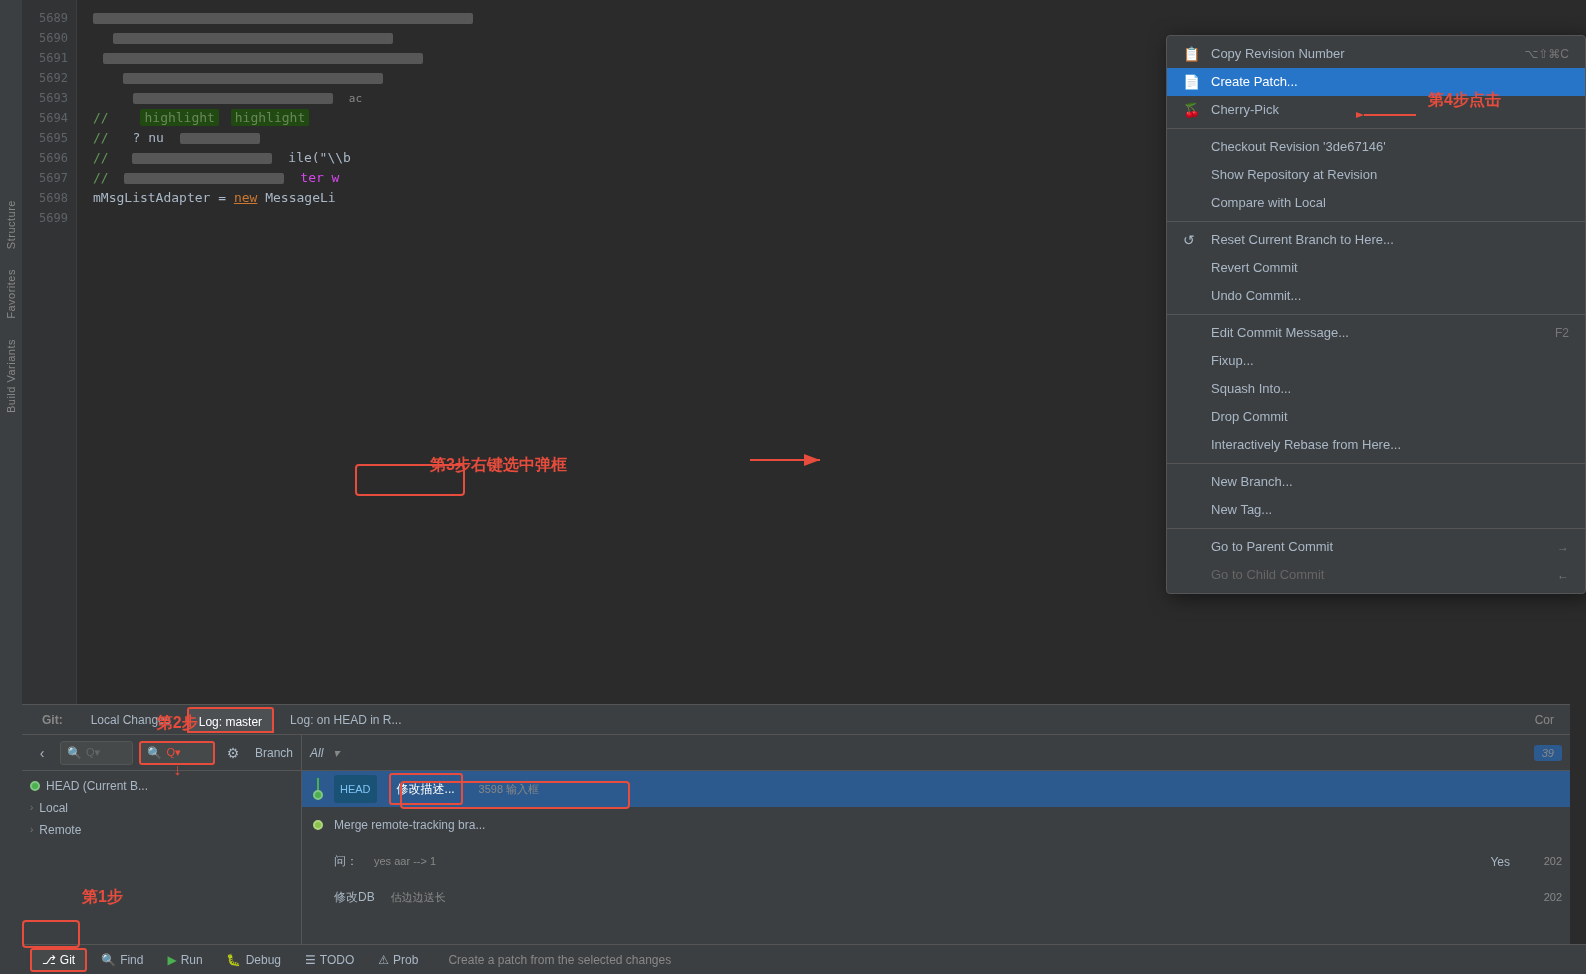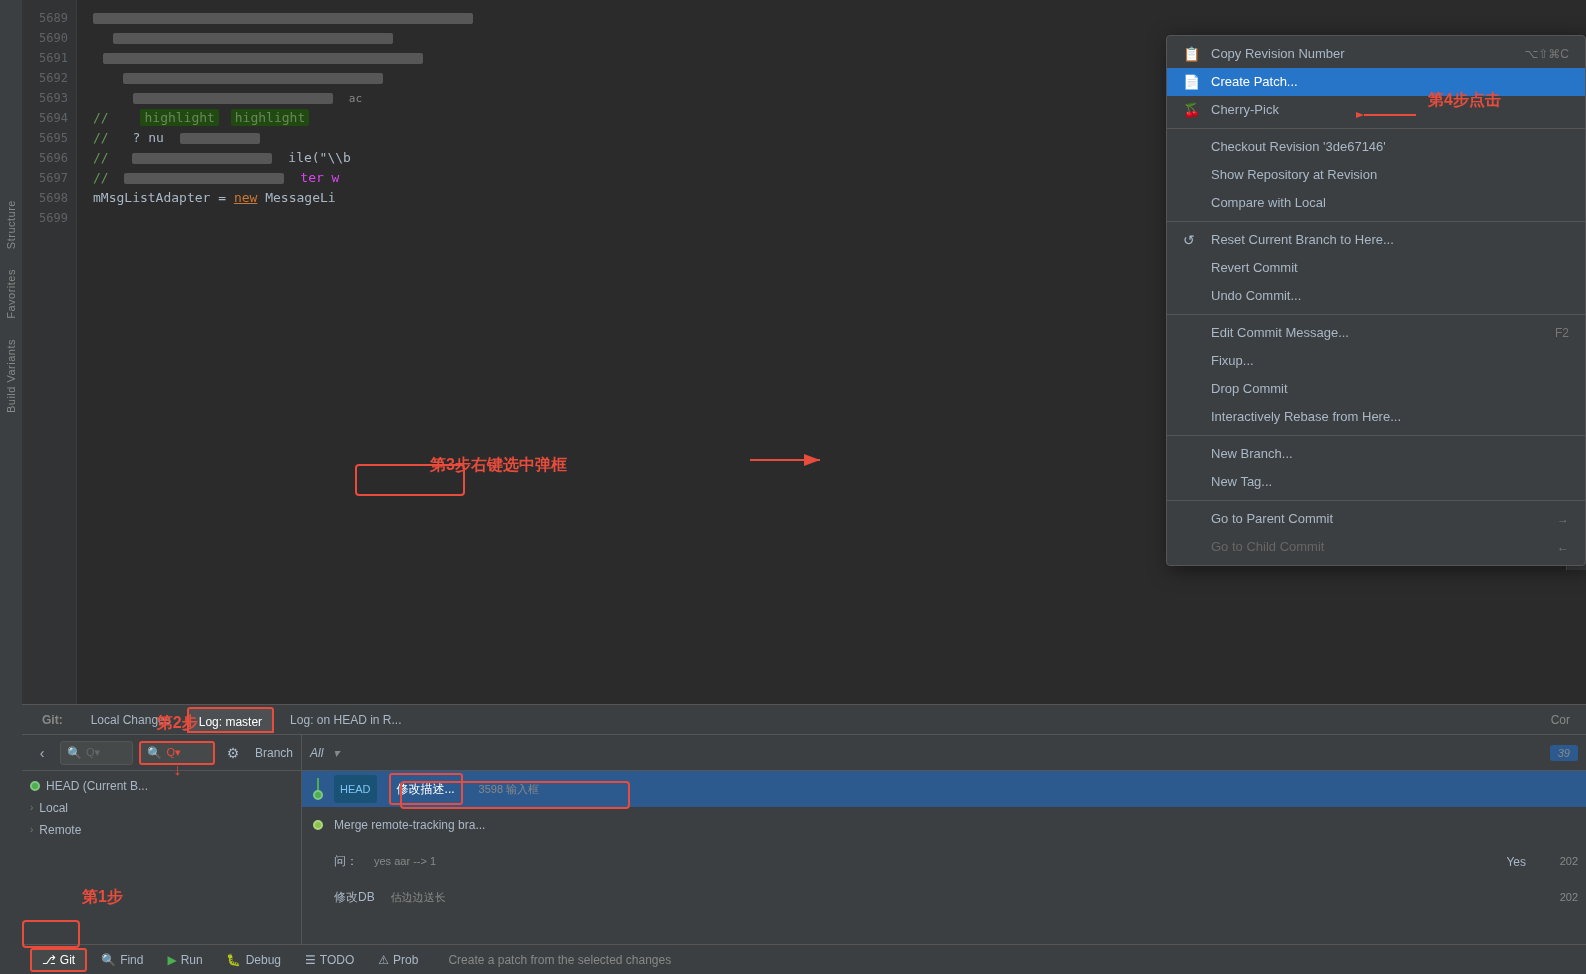--- a/index.html
+++ b/index.html
@@ -99,21 +99,21 @@
       font-size: 11px;
       color: #888;
       letter-spacing: 0.5px;
     }
 
     
     .bottom-panel {
       position: absolute;
       bottom: 0;
       left: 0;
-      right: 0;
+      right: 16px;
       height: 270px;
       background: #3c3f41;
       border-top: 1px solid #555;
     }
 
     .bottom-tabs {
       height: 30px;
       background: #3c3f41;
       display: flex;
       align-items: center;
@@ -655,20 +655,26 @@
   </div>
   <div class="menu-item">
     <div class="menu-item-content">
       <span class="menu-icon"></span>
       <span>Fixup...</span>
     </div>
   </div>
   <div class="menu-item">
     <div class="menu-item-content">
       <span class="menu-icon"></span>
+      <span>Squash Into...</span>
+    </div>
+  </div>
+  <div class="menu-item">
+    <div class="menu-item-content">
+      <span class="menu-icon"></span>
       <span>Drop Commit</span>
     </div>
   </div>
   <div class="menu-item">
     <div class="menu-item-content">
       <span class="menu-icon"></span>
       <span>Interactively Rebase from Here...</span>
     </div>
   </div>
   <div class="menu-separator"></div>

